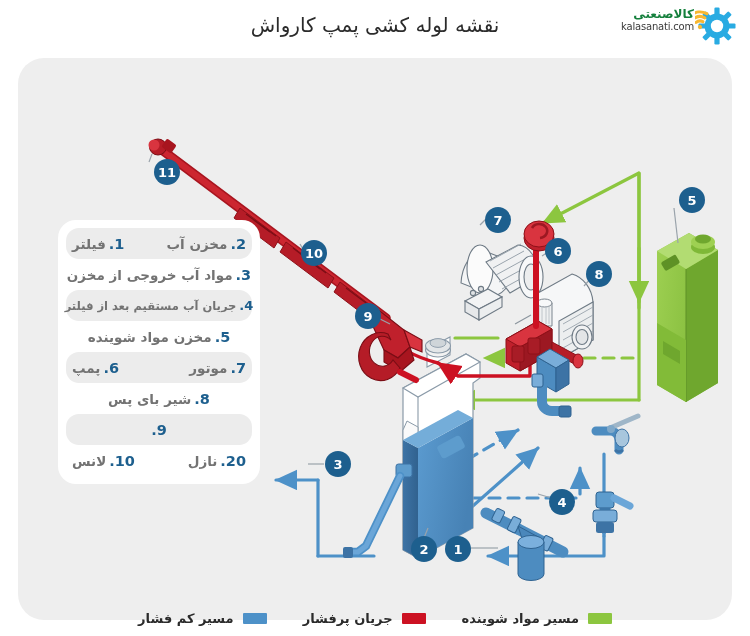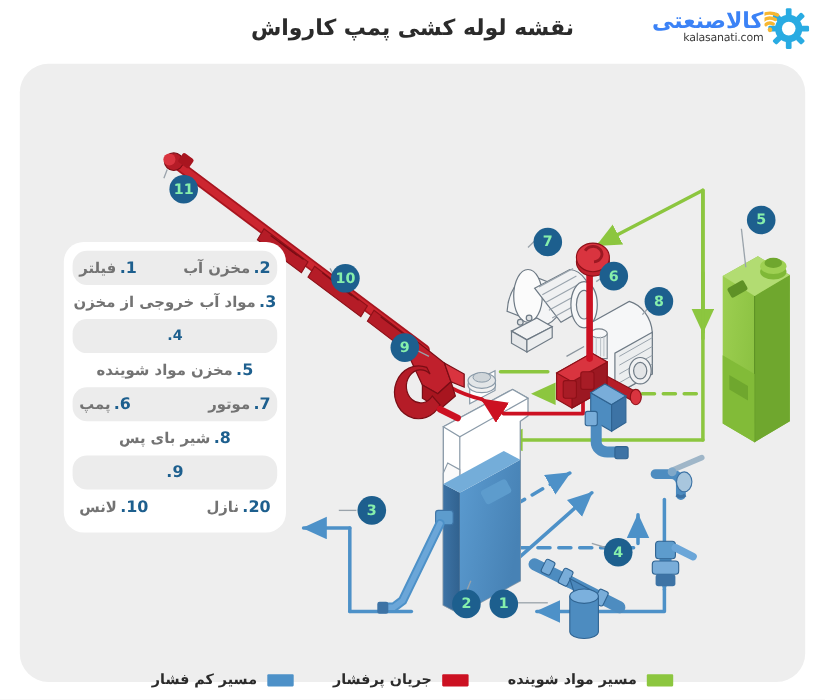--- a/index.html
+++ b/index.html
@@ -8,28 +8,28 @@
     width:750px;height:636px;position:relative;overflow:hidden;
     background:#ffffff;
     font-family:"DejaVu Sans","Liberation Sans",sans-serif;
   }
   .page{position:absolute;inset:0;}
 
   
   .header{position:absolute;left:0;top:0;width:750px;height:58px;}
   .title{
     position:absolute;left:0;right:0;top:13px;
-    text-align:center;font-size:20px;font-weight:bold;color:#2b2b2b;
+    text-align:center;font-size:20px;font-weight:normal;color:#2b2b2b;
     letter-spacing:-0.3px;
   }
   .logo{position:absolute;right:12px;top:4px;width:136px;height:46px;}
   .logo-text{
     position:absolute;right:44px;top:4px;text-align:right;
   }
-  .logo-brand{font-size:20px;font-weight:bold;color:#3b82f6;line-height:1.05;}
+  .logo-brand{font-size:12px;font-weight:bold;color:#15803d;line-height:1.05;}
   .logo-url{font-size:10px;color:#3a3a3a;line-height:1.2;letter-spacing:-0.2px;}
   .logo-mark{position:absolute;right:1px;top:2px;width:42px;height:40px;}
 
   
   .card{
     position:absolute;left:18px;top:58px;width:714px;height:562px;
     background:#eeeeee;border-radius:26px;
   }
 
   
@@ -58,21 +58,21 @@
     position:absolute;left:0;right:0;bottom:14px;height:22px;
     display:flex;justify-content:center;align-items:center;gap:36px;
   }
   .legend-item{display:flex;align-items:center;gap:9px;margin-top:47px;}
   .legend-swatch{width:24px;height:11px;border-radius:1px;display:block;}
   .legend-label{font-size:13px;font-weight:bold;color:#2b2b2b;white-space:nowrap;}
 
   
   .badge{
     position:absolute;width:26px;height:26px;border-radius:50%;
-    background:#1d5f8e;color:#86efac;font-size:13px;font-weight:bold;
+    background:#1d5f8e;color:#ffffff;font-size:13px;font-weight:bold;
     display:flex;align-items:center;justify-content:center;
     box-sizing:border-box;
   }
 </style>
 </head>
 <body>
 
 <div class="page">
 
   <div class="header">
@@ -397,20 +397,21 @@
       <div class="list-row">
         <span class="li-item">
           <span class="li-num">3.</span>
           <span class="li-label">مواد آب خروجی از مخزن</span>
         </span>
       </div>
 
       <div class="list-row shade small">
         <span class="li-item">
           <span class="li-num">4.</span>
+          <span class="li-label">جریان آب مستقیم بعد از فیلتر</span>
         </span>
       </div>
 
       <div class="list-row">
         <span class="li-item">
           <span class="li-num">5.</span>
           <span class="li-label">مخزن مواد شوینده</span>
         </span>
       </div>
 

